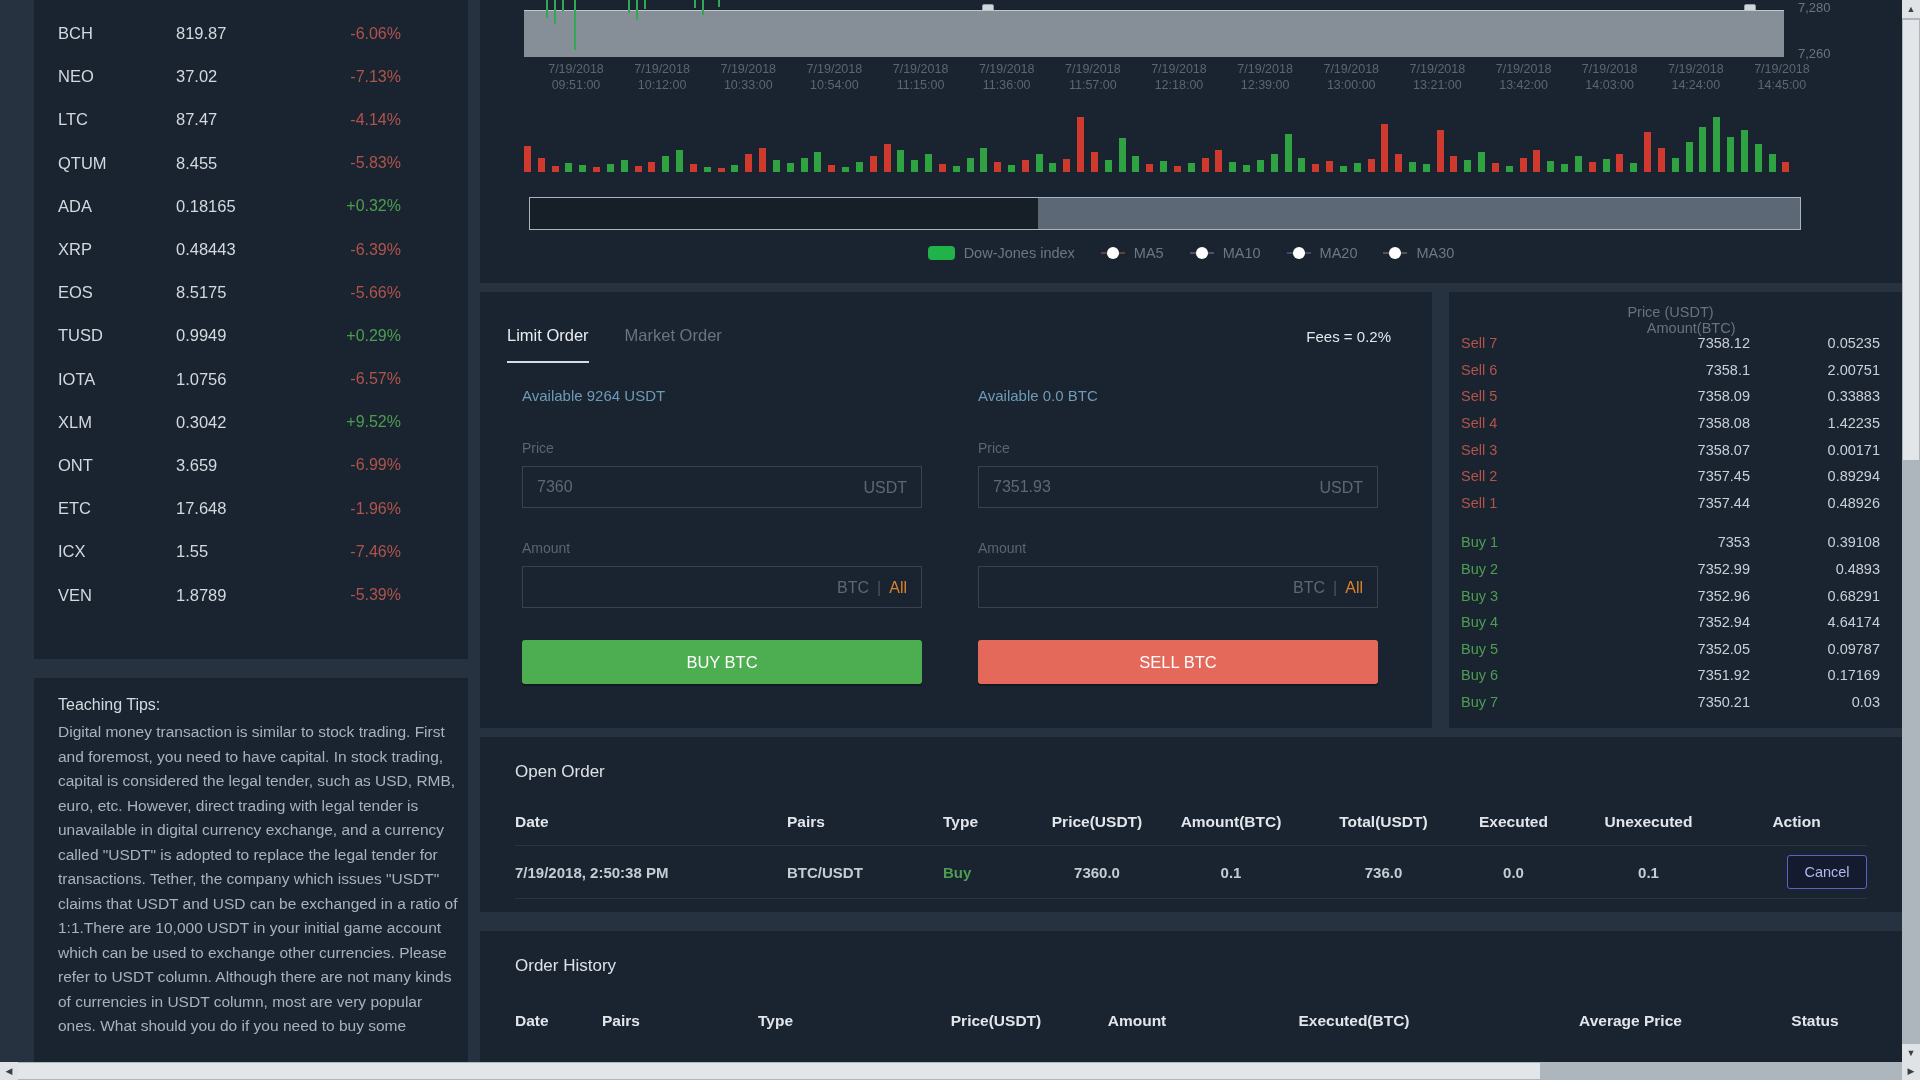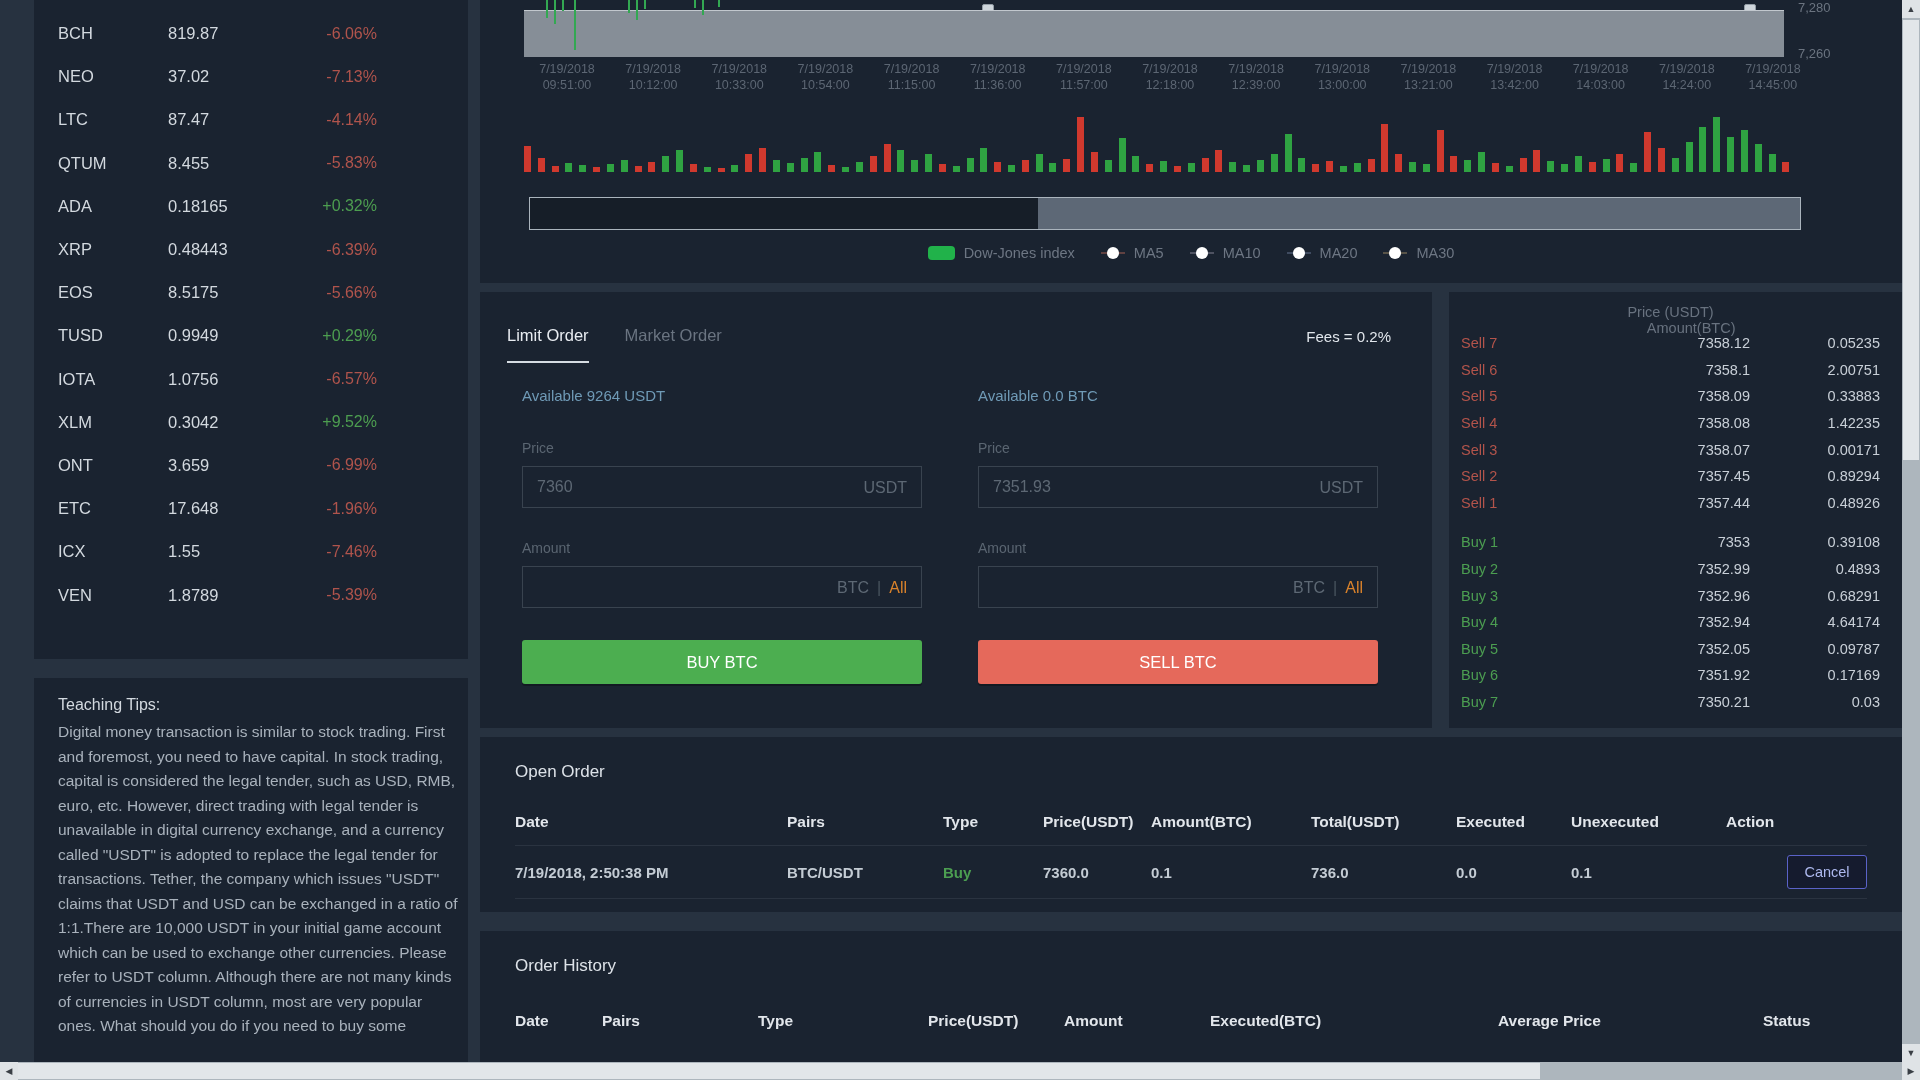--- a/index.html
+++ b/index.html
@@ -4,41 +4,41 @@
 <style>
   * { margin:0; padding:0; box-sizing:border-box; }
   html,body { width:1920px; height:1080px; background:#273240; overflow:hidden;
               font-family:"Liberation Sans", sans-serif; }
   .app { position:relative; width:1920px; height:1080px; background:#273240; }
 
   .panel { position:absolute; background:#1a2330; }
 
   
   #market-panel { left:34px; top:0; width:434px; height:659px; padding-top:12px; }
-  .market-row { height:43.2px; display:flex; align-items:center; padding:0 91px 0 24px; cursor:pointer; }
+  .market-row { height:43.2px; display:flex; align-items:center; padding:0 67px 0 24px; cursor:pointer;gap:8px; }
   .market-row .sym   { width:110px; color:#d3d9df; font-size:16.5px; }
   .market-row .price { width:130px; color:#d3d9df; font-size:16.5px; }
   .market-row .chg   { flex:1; text-align:right; font-size:16px; }
   .chg.down { color:#b0544c; }
   .chg.up   { color:#4d9e50; }
 
   
   #tips-panel { left:34px; top:678px; width:434px; height:384px; padding:18px 6px 0 24px; overflow:hidden; }
   #tips-title { color:#d3d9df; font-size:16px; margin-bottom:6px; }
   #tips-body  { color:#a9b2bc; font-size:15.5px; line-height:24.5px; width:404px; }
 
   
   #chart-panel { left:480px; top:0; width:1422px; height:283px; background:#1a2330; }
   #candle-strip { position:absolute; left:44px; top:0; width:1266px; height:57px; }
   .wick { position:absolute; top:0; width:2px; background:#33a852; z-index:2; }
   #gray-band { position:absolute; left:44px; top:10px; width:1260px; height:47px;
                background:#868e97; border-top:1px solid #c2c8ce; cursor:grab; z-index:1; }
   .yaxis-label { position:absolute; left:1318px; color:#6b7480; font-size:13px; }
   #ylab0 { top:0px; } #ylab1 { top:46px; }
-  #x-axis { position:absolute; left:0; top:62px; width:1184px; height:34px; }
+  #x-axis { position:absolute; left:9px; top:62px; width:1184px; height:34px; }
   .xlab { position:absolute; width:96px; text-align:center; color:#5c6673; font-size:12.5px; line-height:15.5px; }
   #volume-row { position:absolute; left:44px; top:112px; width:1266px; height:60px;
                 display:flex; justify-content:space-between; align-items:flex-end; }
   .vbar { width:7px; }
   .vbar.g { background:#2fa342; } .vbar.r { background:#d0392e; }
   #zoom-slider { position:absolute; left:49px; top:197px; width:1272px; height:33px;
                  border:1px solid #aab4bd; background:#5d6876; display:flex; }
   #zoom-unselected { width:508px; height:100%; background:#161e28; }
   .zoom-handle { position:absolute; top:4px; width:12px; height:24px; background:#cfd6dc;
                  border:1px solid #939da6; border-radius:2px; cursor:ew-resize;
@@ -99,21 +99,21 @@
   #order-history-panel { left:480px; top:931px; width:1422px; height:131px; }
   .section-title { position:absolute; left:35px; top:25px; color:#dde2e8; font-size:17px; }
   .oo-grid { display:grid; grid-template-columns:272px 156px 100px 108px 160px 145px 115px 155px 1fr;
              padding:0 35px; align-items:center; }
   .oh-grid { display:grid; grid-template-columns:87px 156px 170px 136px 146px 288px 265px 1fr;
              padding:0 35px; align-items:center; }
   #oo-headers { position:absolute; left:0; top:68px; width:1422px; height:34px; }
   #oh-headers { position:absolute; left:0; top:73px; width:1422px; height:34px; }
   .col-h { color:#e2e6eb; font-size:15.5px; font-weight:bold; }
   .cell, .col-h { white-space:nowrap; }
-  .al-r { text-align:left; } .al-l { text-align:left; }
+  .al-r { text-align:center; } .al-l { text-align:left; }
   .oo-divider { position:absolute; left:35px; right:35px; height:1px; background:#2a3340; }
   #oo-div1 { top:108px; } #oo-div2 { top:161px; }
   #oo-row { position:absolute; left:0; top:110px; width:1422px; height:50px; }
   .cell { color:#c4ccd4; font-size:15px;font-weight:bold; }
   .cell.type-buy { color:#4c9e51; }
   #cancel-btn { justify-self:end; width:80px; height:34px; background:#151b2e;
                 border:1px solid #5a62c8; border-radius:3px; color:#aeb9ef; font-size:14.5px;
                 font-family:"Liberation Sans", sans-serif; cursor:pointer; }
 
   

